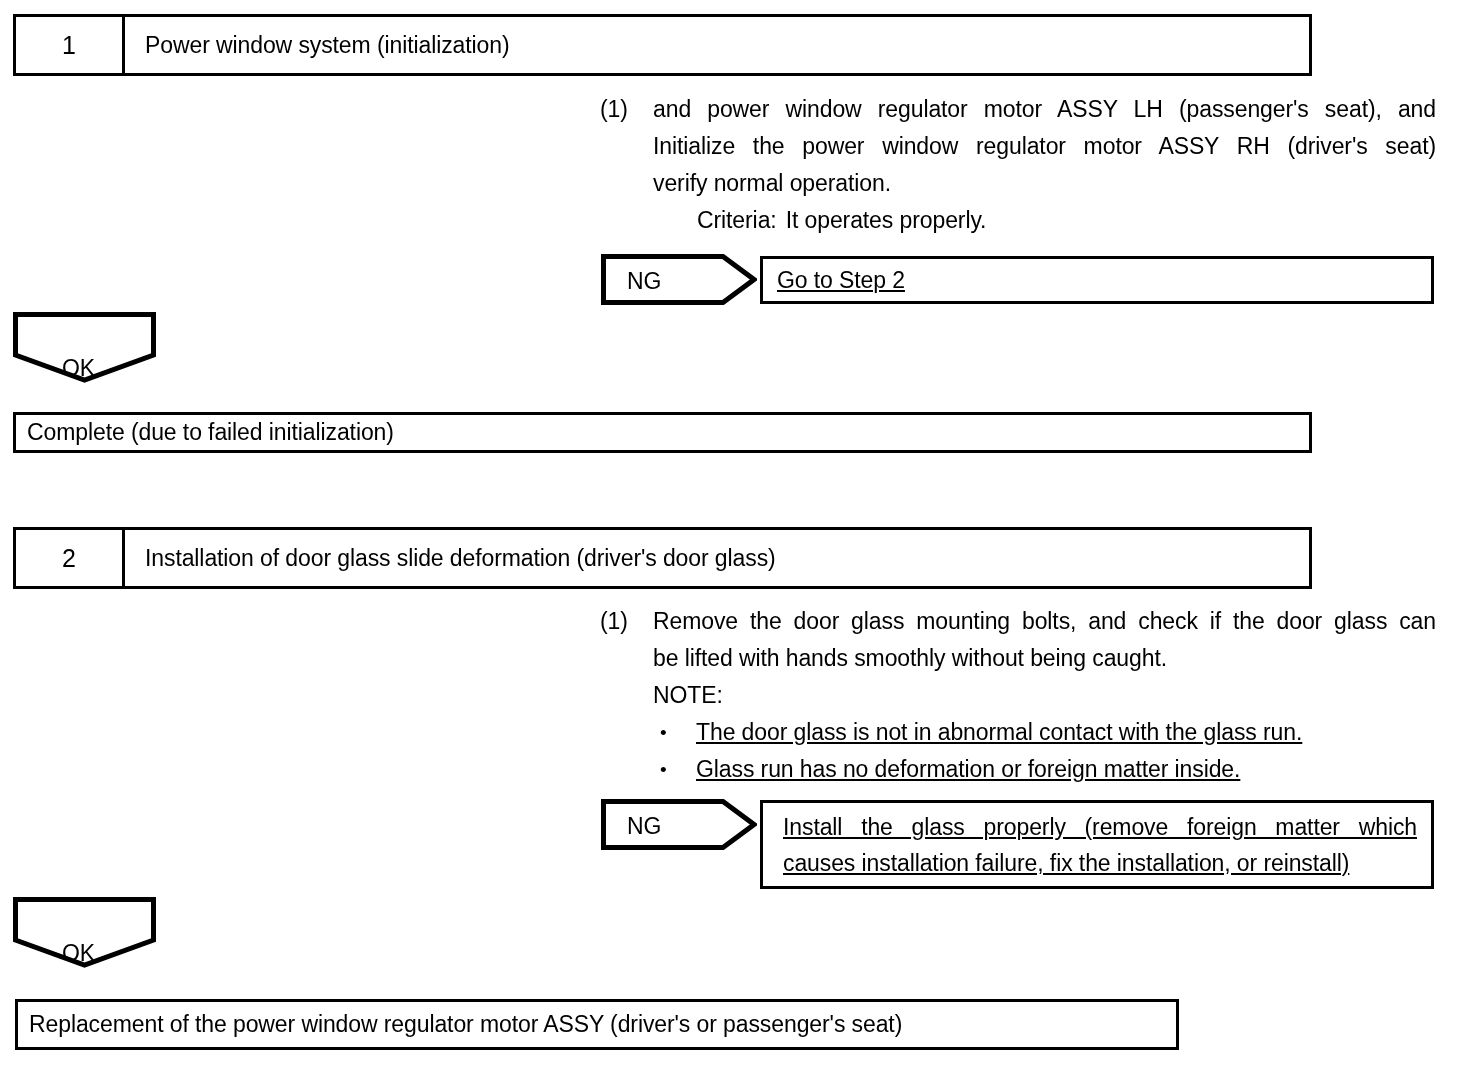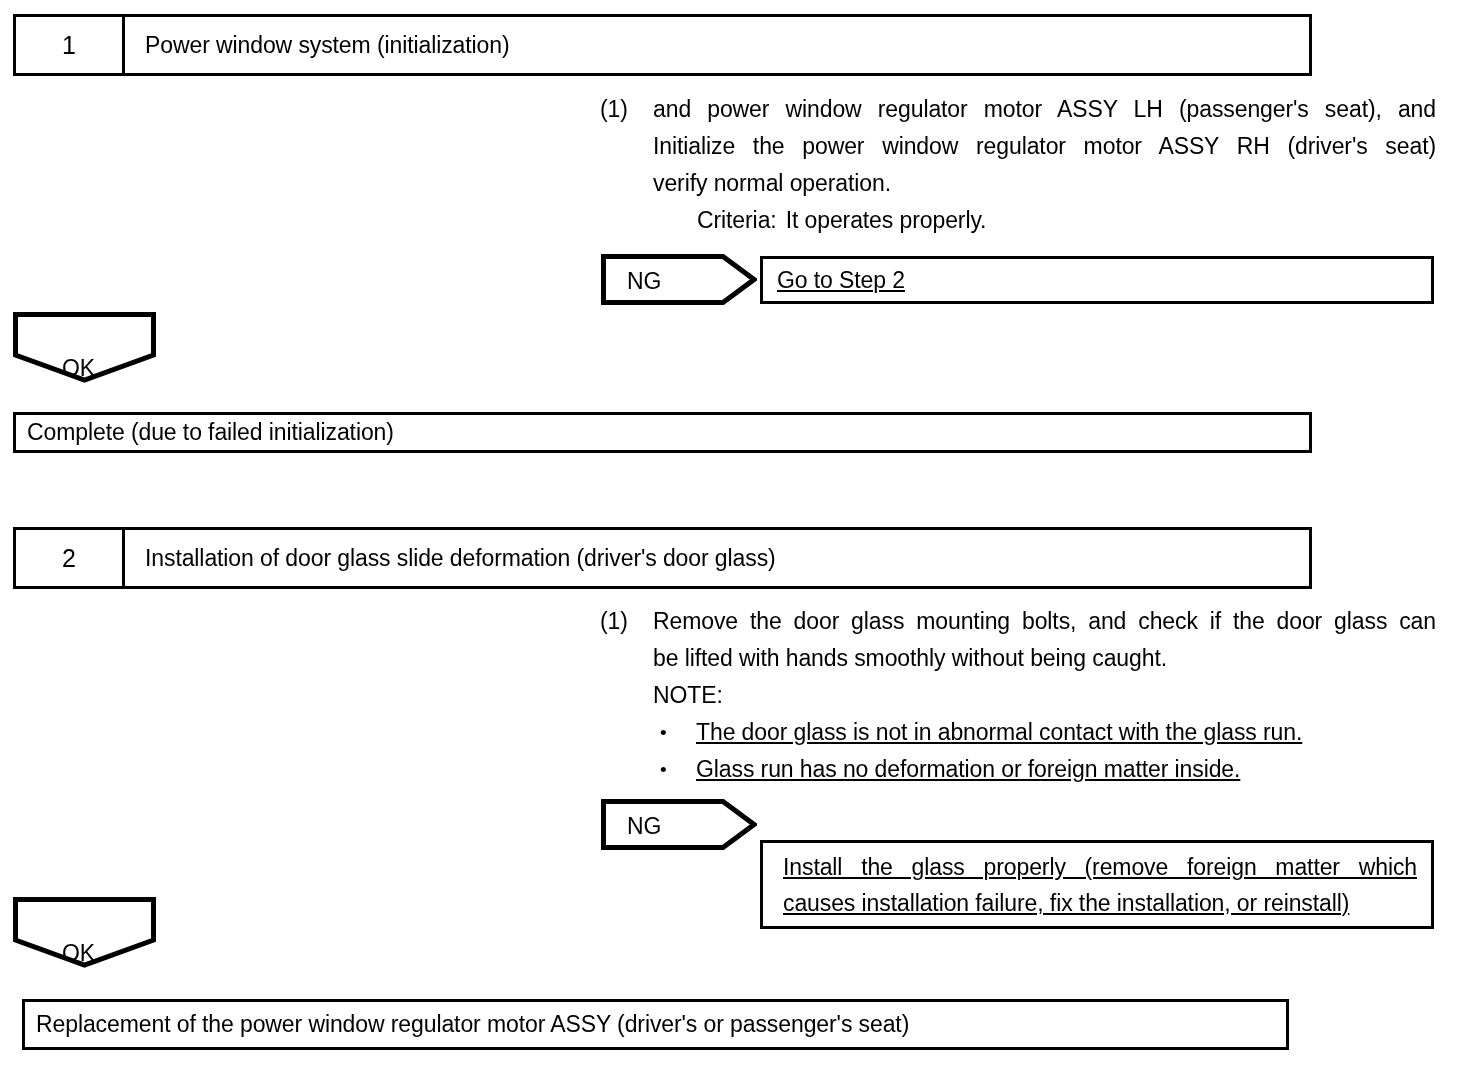--- a/index.html
+++ b/index.html
@@ -250,27 +250,27 @@
     </div>
   </div>
 
   <div class="arrow ng-arrow" style="left:601px; top:799px; width:156px; height:51px;">
     <svg viewBox="0 0 156 51" preserveAspectRatio="none" aria-hidden="true">
       <polygon points="2.5,2.5 122,2.5 153,25.5 122,48.5 2.5,48.5" fill="#ffffff" stroke="#000000" stroke-width="5" stroke-linejoin="miter"></polygon>
     </svg>
     <div class="arrow-label">NG</div>
   </div>
 
-  <div class="ng-result-box" style="left:760px; top:840px; width:674px; height:89px;padding-left:20px;">
+  <div class="ng-result-box" style="left:760px; top:800px; width:674px; height:89px;padding-left:20px;">
     <div class="jline">Install the glass properly (remove foreign matter which</div>
     <div class="jline last">causes installation failure, fix the installation, or reinstall)</div>
   </div>
 
   <div class="arrow ok-arrow" style="left:13px; top:897px; width:143px; height:71px;">
     <svg viewBox="0 0 143 71" preserveAspectRatio="none" aria-hidden="true">
       <polygon points="2.5,2.5 140.5,2.5 140.5,43 71.5,68 2.5,43" fill="#ffffff" stroke="#000000" stroke-width="5" stroke-linejoin="miter"></polygon>
     </svg>
     <div class="arrow-label">OK</div>
   </div>
 
-  <div class="outcome-box" style="left:22px; top:999px; width:1267px; height:51px;text-align:center;">Replacement of the power window regulator motor ASSY (driver's or passenger's seat)</div>
+  <div class="outcome-box" style="left:15px; top:999px; width:1164px; height:51px;text-align:center;">Replacement of the power window regulator motor ASSY (driver's or passenger's seat)</div>
 
 </div>
 
 </body></html>

